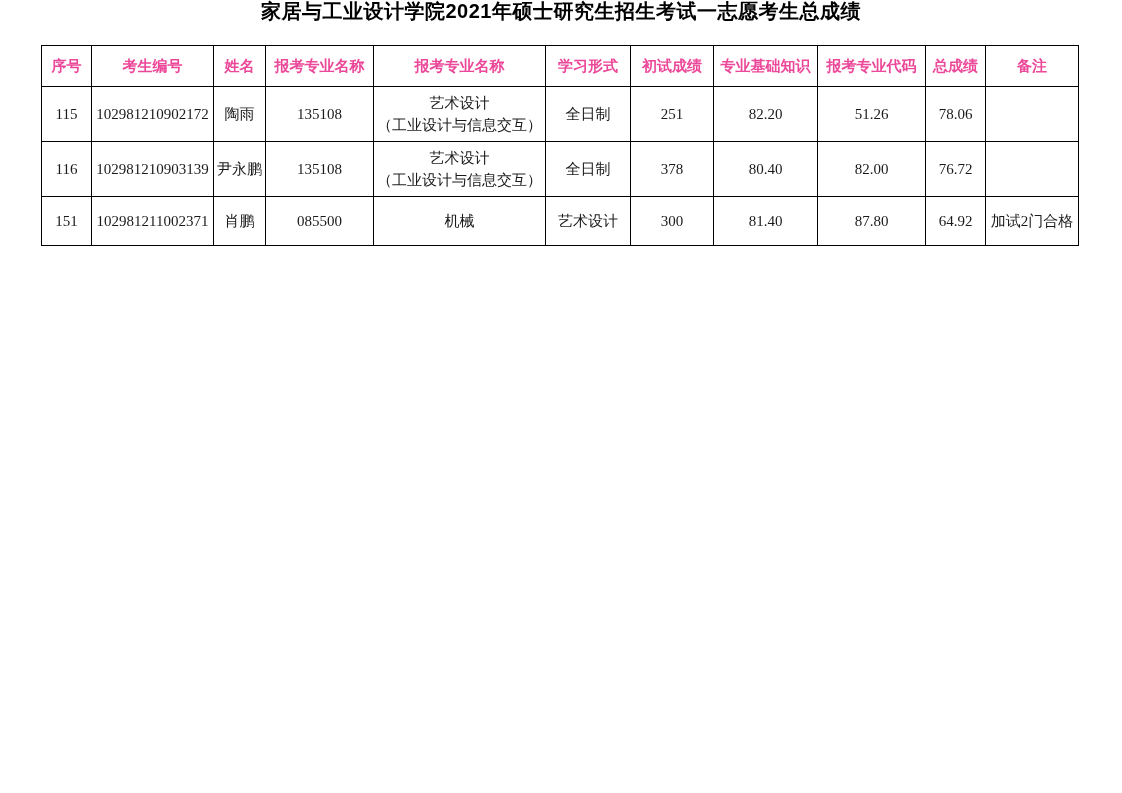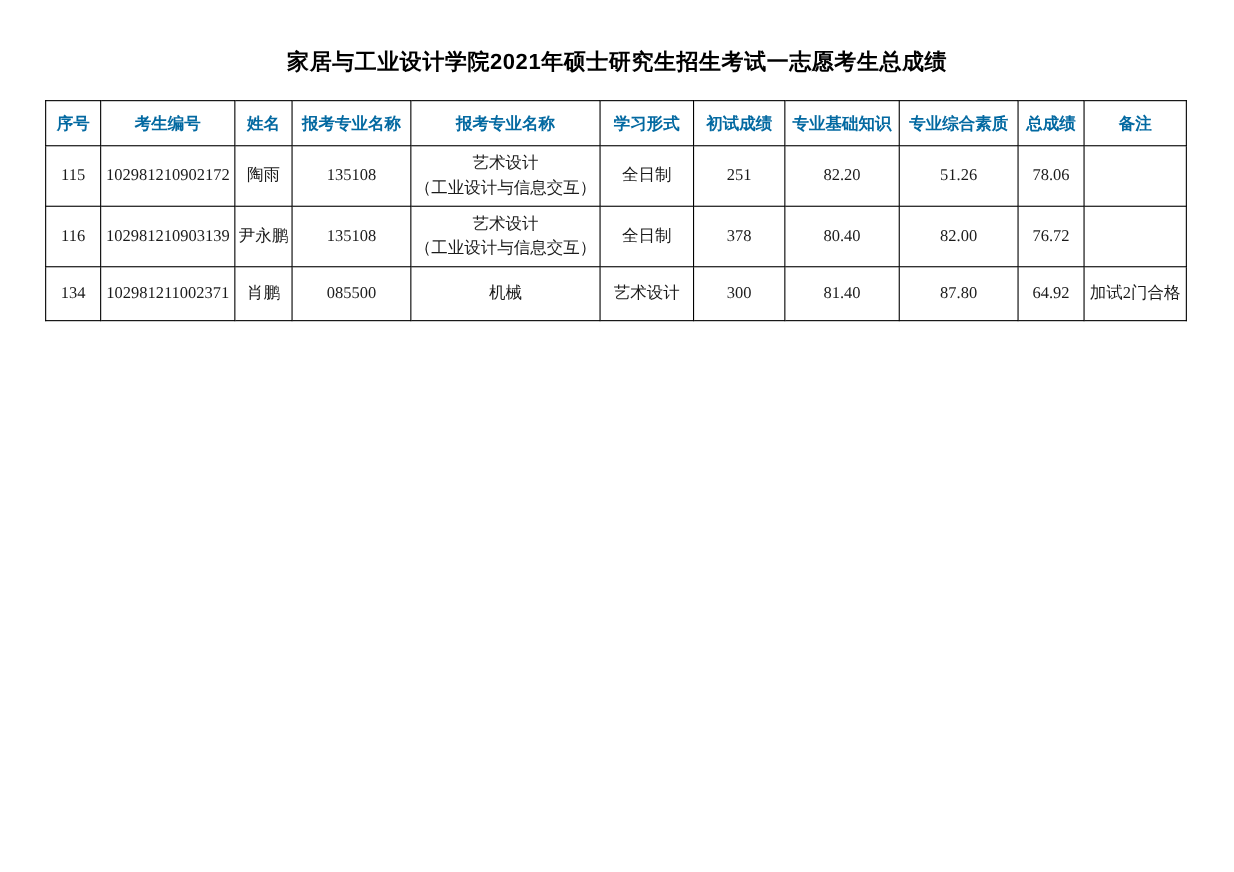--- a/index.html
+++ b/index.html
@@ -13,21 +13,20 @@
     position: relative;
     font-family: "Liberation Serif", "DejaVu Serif", serif;
     color: #1a1a1a;
     overflow: hidden;
   }
   .page {
     width: 1122px;
     height: 793px;
     background: #ffffff;
     box-sizing: border-box;
-    padding-top: 46px;
   }
   .title {
     margin: 0;
     text-align: center;
     font-family: "Liberation Sans", "DejaVu Sans", sans-serif;
     font-weight: bold;
     font-size: 20px;
     line-height: 23px;
     color: #000000;
     letter-spacing: 0.5px;
@@ -47,21 +46,21 @@
     padding: 0 1px;
     overflow: hidden;
   }
   .score-table thead tr {
     height: 41px;
   }
   .score-table th {
     font-family: "Liberation Sans", "DejaVu Sans", sans-serif;
     font-weight: bold;
     font-size: 15px;
-    color: #0369a1;
+    color: #ec4899;
   }
   .score-table tbody tr {
     height: 55px;
   }
   .score-table tbody tr:last-child {
     height: 49px;
   }
   .score-table td {
     font-family: "Liberation Serif", "DejaVu Serif", serif;
     font-size: 15px;
@@ -93,21 +92,21 @@
     <thead>
       <tr>
         <th>序号</th>
         <th>考生编号</th>
         <th>姓名</th>
         <th>报考专业名称</th>
         <th>报考专业名称</th>
         <th>学习形式</th>
         <th>初试成绩</th>
         <th>专业基础知识</th>
-        <th>专业综合素质</th>
+        <th>报考专业代码</th>
         <th>总成绩</th>
         <th>备注</th>
       </tr>
     </thead>
     <tbody>
 
 
   <tr>
     <td>115</td>
     <td>102981210902172</td>
@@ -132,21 +131,21 @@
 （工业设计与信息交互）</td>
     <td>全日制</td>
     <td>378</td>
     <td>80.40</td>
     <td>82.00</td>
     <td>76.72</td>
     <td></td>
   </tr>
 
   <tr>
-    <td>134</td>
+    <td>151</td>
     <td>102981211002371</td>
     <td>肖鹏</td>
     <td>085500</td>
     <td>机械</td>
     <td>艺术设计</td>
     <td>300</td>
     <td>81.40</td>
     <td>87.80</td>
     <td>64.92</td>
     <td>加试2门合格</td>

